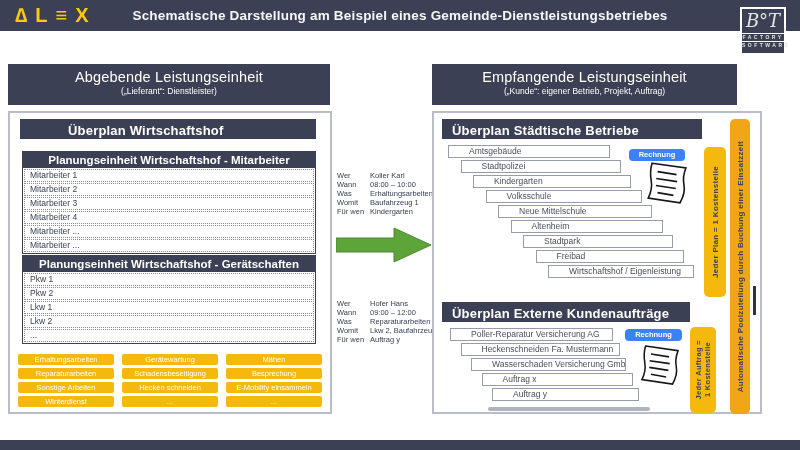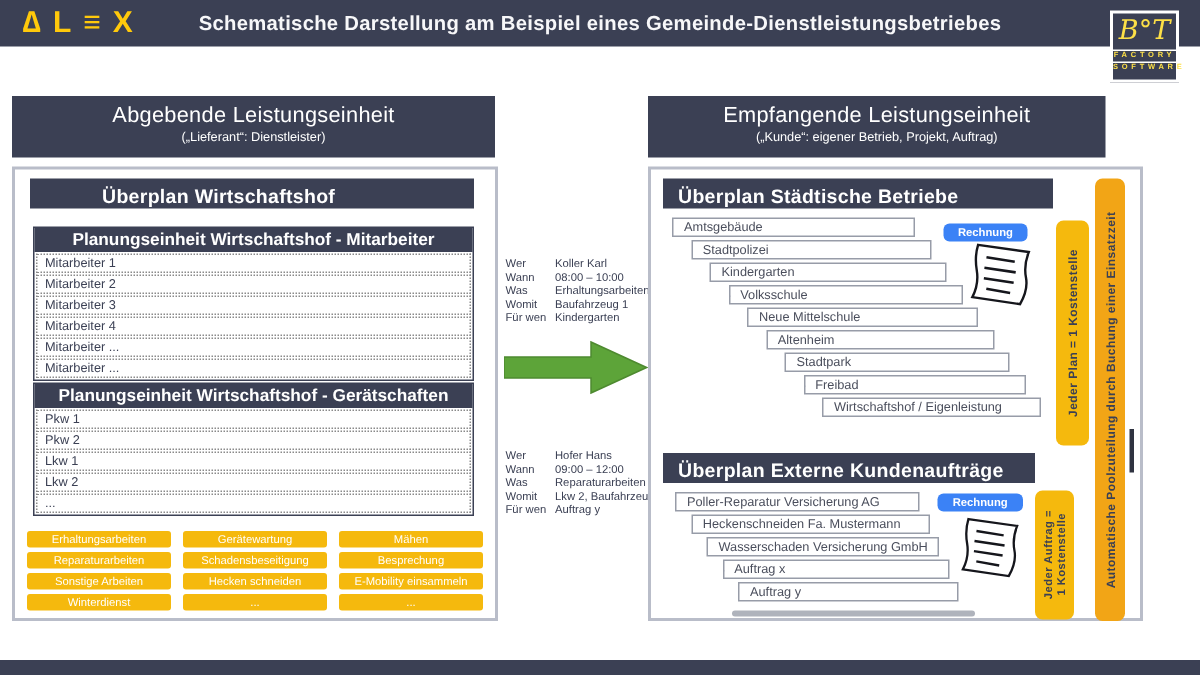--- a/index.html
+++ b/index.html
@@ -8,21 +8,21 @@
 
   
   .topbar{position:absolute;left:0;top:0;width:800px;height:31px;background:#3B4054;}
   .bottombar{position:absolute;left:0;top:440px;width:800px;height:10px;background:#3B4054;}
   .main-title{position:absolute;left:0;top:0;width:100%;height:34px;line-height:31px;
               text-align:center;color:#F7F7F9;font-size:13.5px;font-weight:600;letter-spacing:.2px;}
   .logo{position:absolute;left:15px;top:3px;display:flex;gap:8px;color:#FFC90B;
         font-size:20px;font-weight:700;line-height:25px;}
   .logo span{display:block;}
   .bitlogo{position:absolute;right:14px;top:7px;width:46px;height:48px;background:#3B4054;
-           border:2px solid #fff;box-sizing:border-box;text-align:center;color:#fde047;}
+           border:2px solid #fff;box-sizing:border-box;text-align:center;color:#e5e5e5;}
   .bit-script{font-family:"DejaVu Serif",serif;font-style:italic;font-size:18px;line-height:24px;}
   .bit-row{font-size:5px;font-weight:700;letter-spacing:2.5px;line-height:7px;border-top:1px solid #fff;}
 
   
   .unit-hdr{position:absolute;top:64px;height:41px;background:#3B4054;color:#fff;text-align:center;box-sizing:border-box;}
   .unit-hdr.lft{left:8px;width:322px;}
   .unit-hdr.rgt{left:432px;width:305px;}
   .unit-title{font-size:14.5px;padding-top:5px;font-weight:500;letter-spacing:.2px;}
   .unit-sub{font-size:8.5px;margin-top:1px;}
 
@@ -46,21 +46,21 @@
   
   .booking{position:absolute;left:337px;width:97px;color:#3B4054;}
   .booking .brow{display:flex;height:9px;line-height:9px;font-size:7.5px;}
   .booking .blabel{width:33px;flex:none;}
   .booking .bvalue{white-space:nowrap;}
   .arrow{position:absolute;left:336px;top:227px;}
 
   
   .cascade{position:absolute;}
   .cbox{position:relative;box-sizing:border-box;height:13px;margin-top:2px;background:#fff;
-        border:1px solid #979CA8;color:#4A4E5C;font-size:8.5px;line-height:11px;padding-left:7px;
+        border:1px solid #979CA8;color:#4A4E5C;font-size:8.5px;line-height:11px;padding-left:20px;
         white-space:nowrap;overflow:hidden;}
   .c1 .cbox{margin-left:calc(var(--i) * 12.5px);width:calc(162px - var(--i) * 2px);}
   .c2 .cbox{margin-left:calc(var(--i) * 10.5px);width:calc(163px - var(--i) * 4px);}
   .cascade .cbox:not(:first-child)::before{content:"";position:absolute;left:-8px;top:-9px;width:7px;height:15px;
         border-left:1px solid #9AA0AC;border-bottom:1px solid #9AA0AC;}
   .badge{position:absolute;height:12px;line-height:12px;background:#3b82f6;color:#fff;
          font-size:7.5px;font-weight:700;text-align:center;border-radius:4px;}
   .invoice{position:absolute;}
 
   

